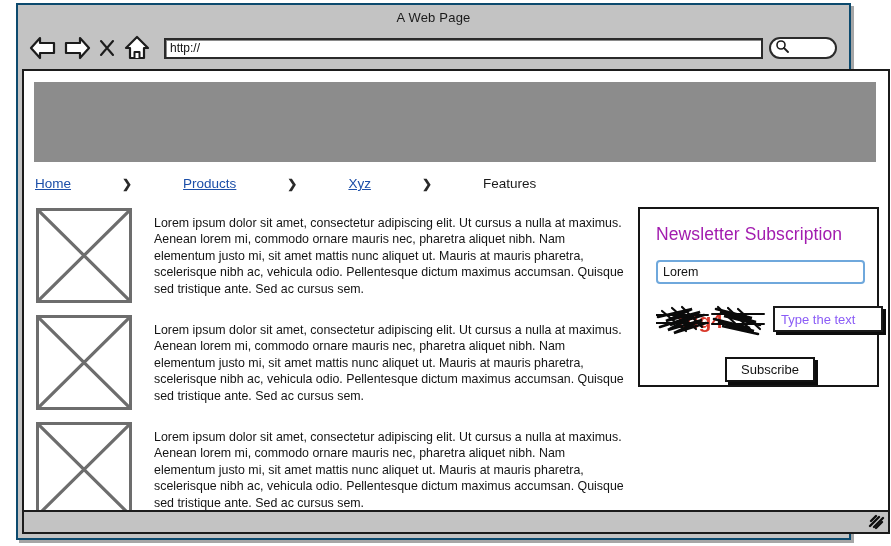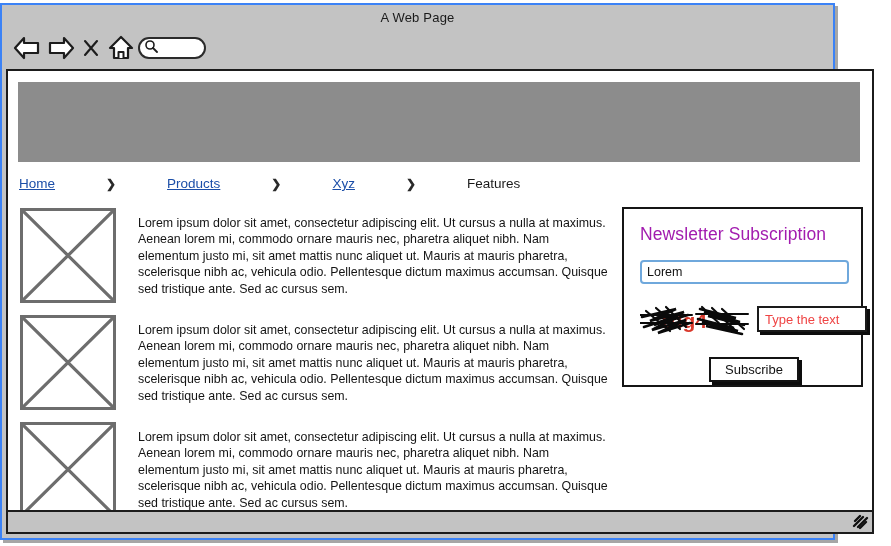--- a/index.html
+++ b/index.html
@@ -16,25 +16,25 @@
     position: relative;
     width: 891px;
     height: 546px;
     overflow: hidden;
     background: #ffffff;
   }
 
   
   .browser-window {
     position: absolute;
-    left: 0;
+    left: 16px;
     top: 3px;
     width: 835px;
     height: 537px;
-    border: 2px solid #3b82f6;
+    border: 2px solid #0c4a6e;
     background: #c3c3c3;
     box-sizing: border-box;
     box-shadow: 3px 3px 0 rgba(0,0,0,0.35);
   }
 
   
   .title-bar {
     position: absolute;
     left: 0;
     top: 0;
@@ -255,21 +255,21 @@
     background: #ffffff;
     box-sizing: border-box;
     display: flex;
     align-items: center;
     padding-left: 6px;
     box-shadow: 3px 3px 0 #0d0d0d;
     cursor: text;
   }
   .captcha-input-text {
     font-size: 13px;
-    color: #ef4444;
+    color: #8b5cf6;
   }
 
   .subscribe-btn {
     position: absolute;
     left: 85px;
     top: 136px;
     width: 90px;
     height: 25px;
     border: 2px solid #131313;
     background: #ffffff;
@@ -352,20 +352,23 @@
 
       <div class="nav-btn">
         <span>
           <svg width="28" height="28" viewBox="0 0 28 28">
             <path d="M14 3 L25 14 L21 14 L21 24 L7 24 L7 14 L3 14 Z" fill="#ffffff" stroke="#1c1c1c" stroke-width="2.2" stroke-linejoin="round"></path>
             <path d="M11.5 24 L11.5 18 L16.5 18 L16.5 24" fill="#ffffff" stroke="#1c1c1c" stroke-width="2" stroke-linejoin="round"></path>
           </svg>
         </span>
       </div>
 
+      <div class="url-bar" title="http://">
+        <span class="url-text">http://</span>
+      </div>
 
       <div class="search-box" title="">
         <span>
           <svg width="14" height="14" viewBox="0 0 14 14">
             <circle cx="6" cy="6" r="4" fill="none" stroke="#1c1c1c" stroke-width="1.6"></circle>
             <path d="M9 9 L13 13" stroke="#1c1c1c" stroke-width="1.8" stroke-linecap="round"></path>
           </svg>
         </span>
       </div>
 

